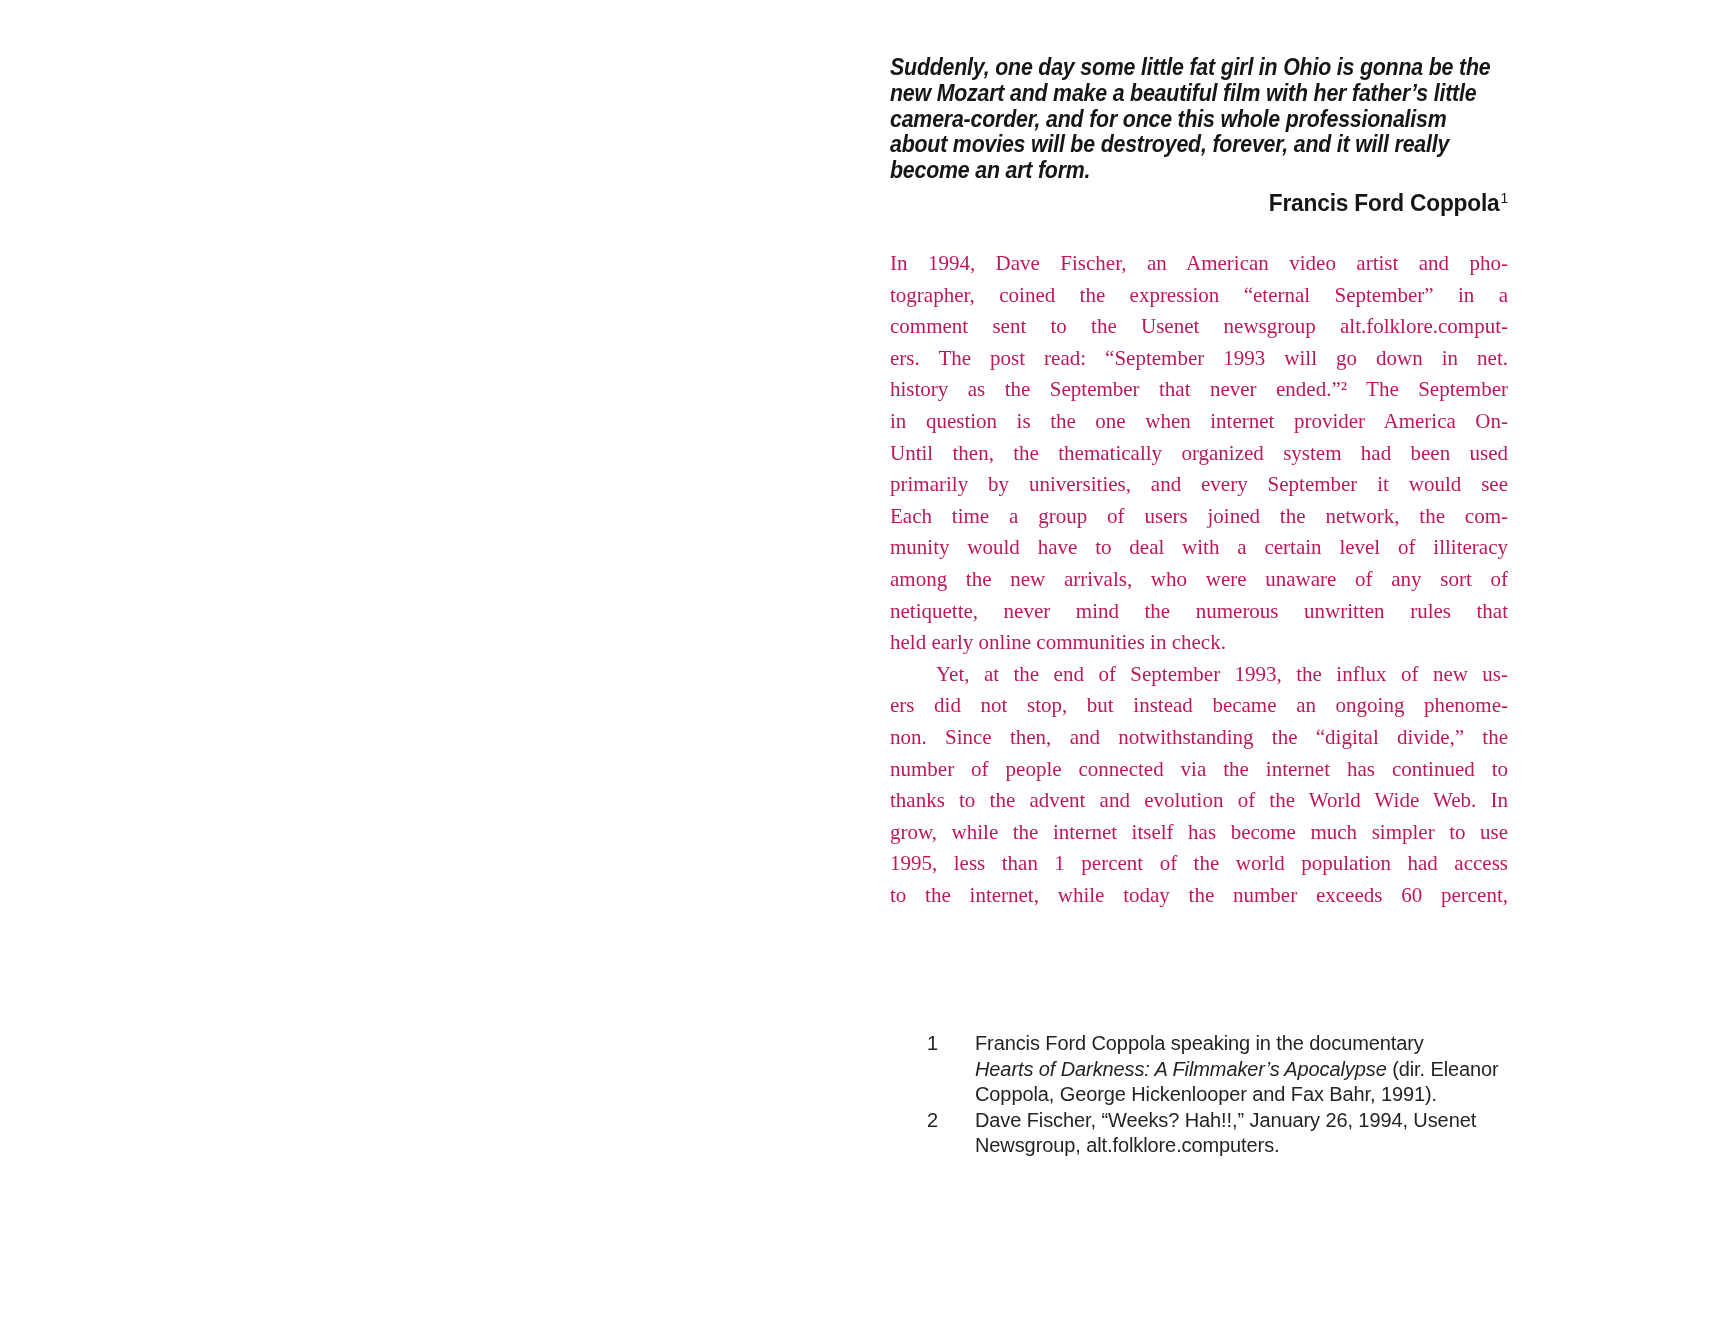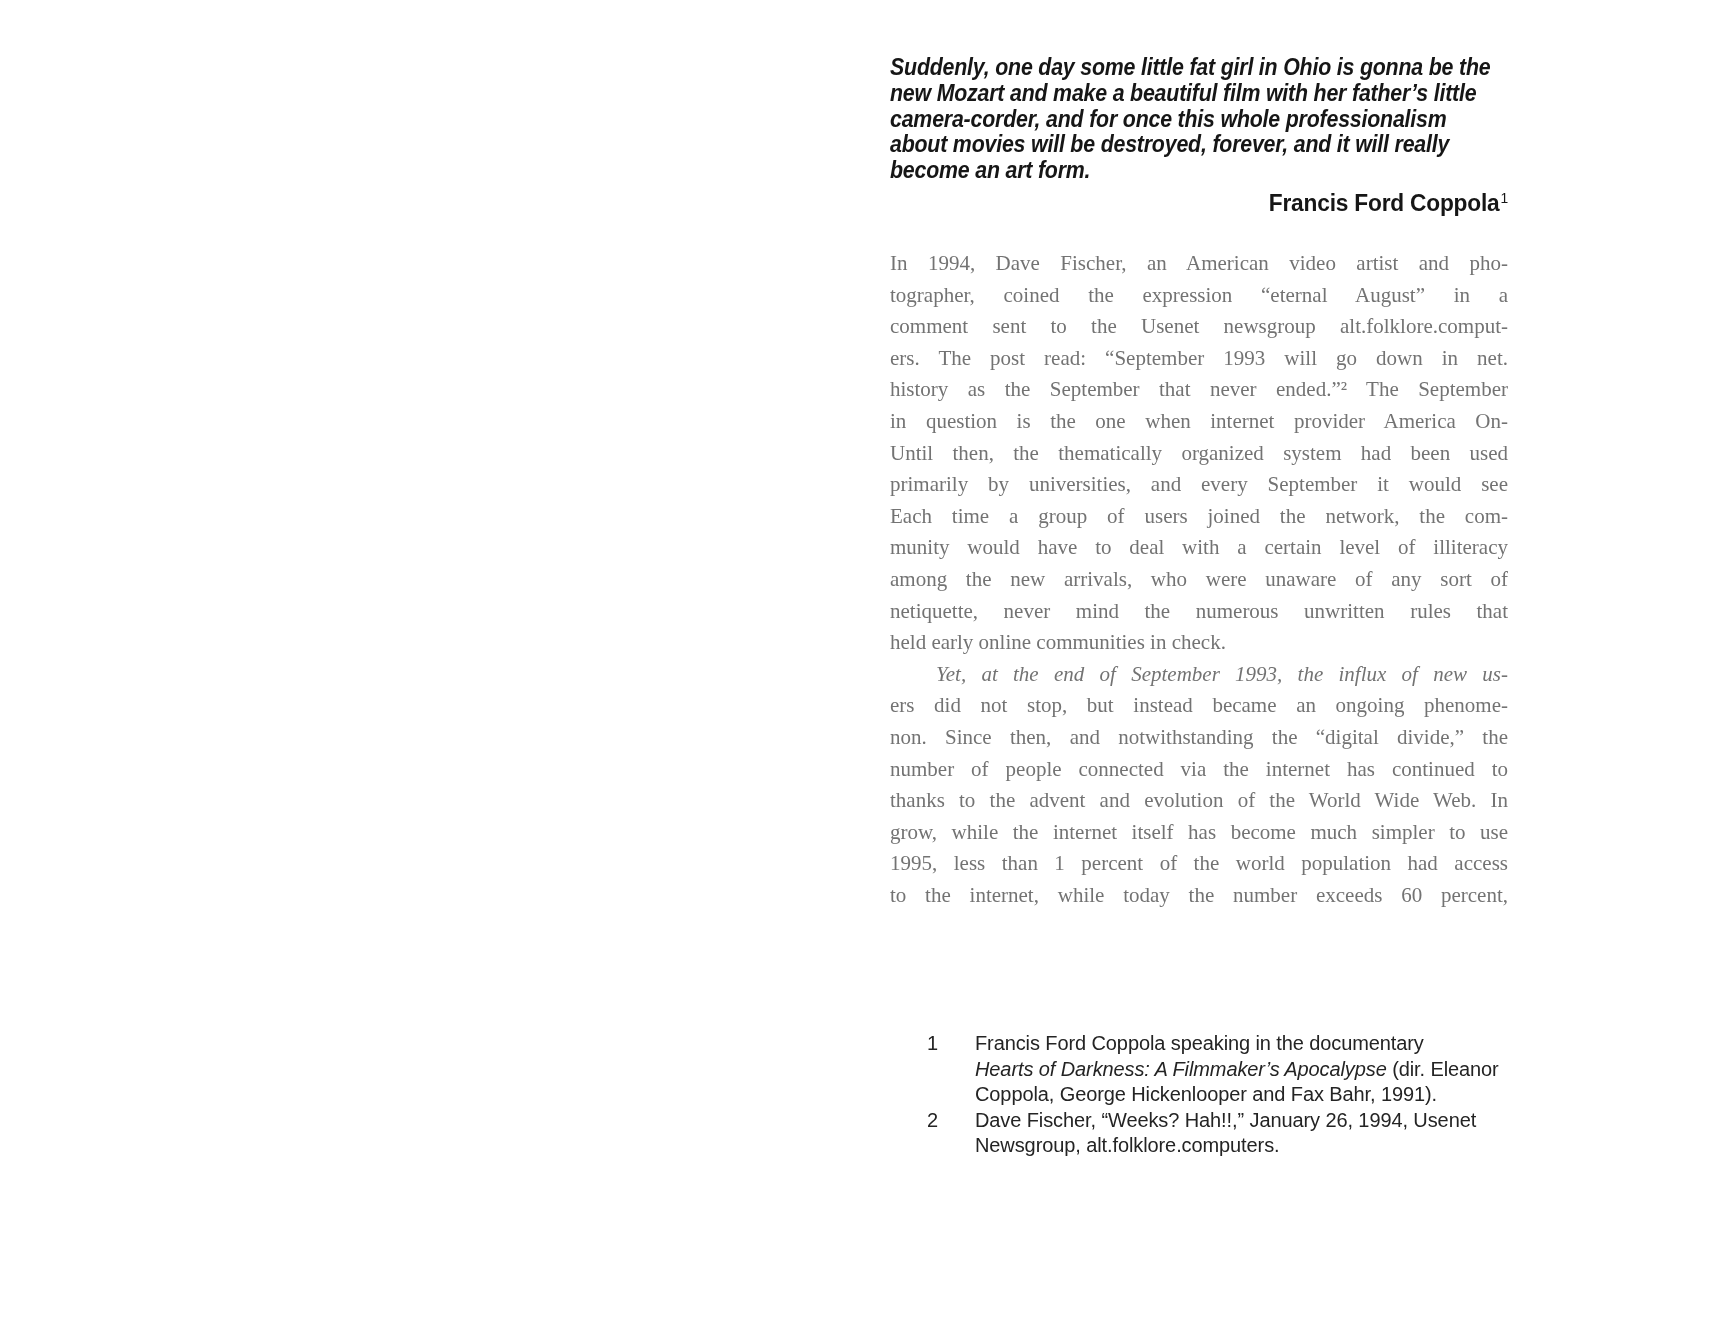--- a/index.html
+++ b/index.html
@@ -58,35 +58,34 @@
 
   
   .bodytext {
     position: absolute;
     left: 890px;
     top: 248px;
     width: 618px;
     font-family: "Liberation Serif", serif;
     font-size: 21px;
     line-height: 31.6px;
-    color: #737373;
+    color: #be185d;
   }
   .body-line {
     width: 618px;
     white-space: nowrap;
     text-align: justify;
     text-align-last: justify;
   }
   .body-line.rag {
     text-align: right;
     text-align-last: left;
   }
   .body-line.indent {
     text-indent: 46px;
-    font-style: italic;
   }
 
   
   .footnotes {
     position: absolute;
     left: 890px;
     top: 1031px;
     width: 618px;
     font-family: "Liberation Sans", sans-serif;
     font-size: 20px;
@@ -125,21 +124,21 @@
       <div class="ep-line" style="transform: scaleX(0.927357); transform-origin: left top;">about movies will be destroyed, forever, and it will really</div>
       <div class="ep-line" style="transform: scaleX(0.927357); transform-origin: left top;">become an art form.</div>
     </div>
 
   <div class="attribution" style="transform: scaleX(0.987357); transform-origin: right top;">
     <span>Francis Ford Coppola</span><span class="sup">1</span>
   </div>
 
   <div class="bodytext" id="bodytext">
       <div class="body-line">In 1994, Dave Fischer, an American video artist and pho-</div>
-      <div class="body-line">tographer, coined the expression “eternal August” in a</div>
+      <div class="body-line">tographer, coined the expression “eternal September” in a</div>
       <div class="body-line">comment sent to the Usenet newsgroup alt.folklore.comput-</div>
       <div class="body-line">ers. The post read: “September 1993 will go down in net.</div>
       <div class="body-line">history as the September that never ended.”² The September</div>
       <div class="body-line">in question is the one when internet provider America On-</div>
       <div class="body-line">Until then, the thematically organized system had been used</div>
       <div class="body-line">primarily by universities, and every September it would see</div>
       <div class="body-line">Each time a group of users joined the network, the com-</div>
       <div class="body-line">munity would have to deal with a certain level of illiteracy</div>
       <div class="body-line">among the new arrivals, who were unaware of any sort of</div>
       <div class="body-line">netiquette, never mind the numerous unwritten rules that</div>

